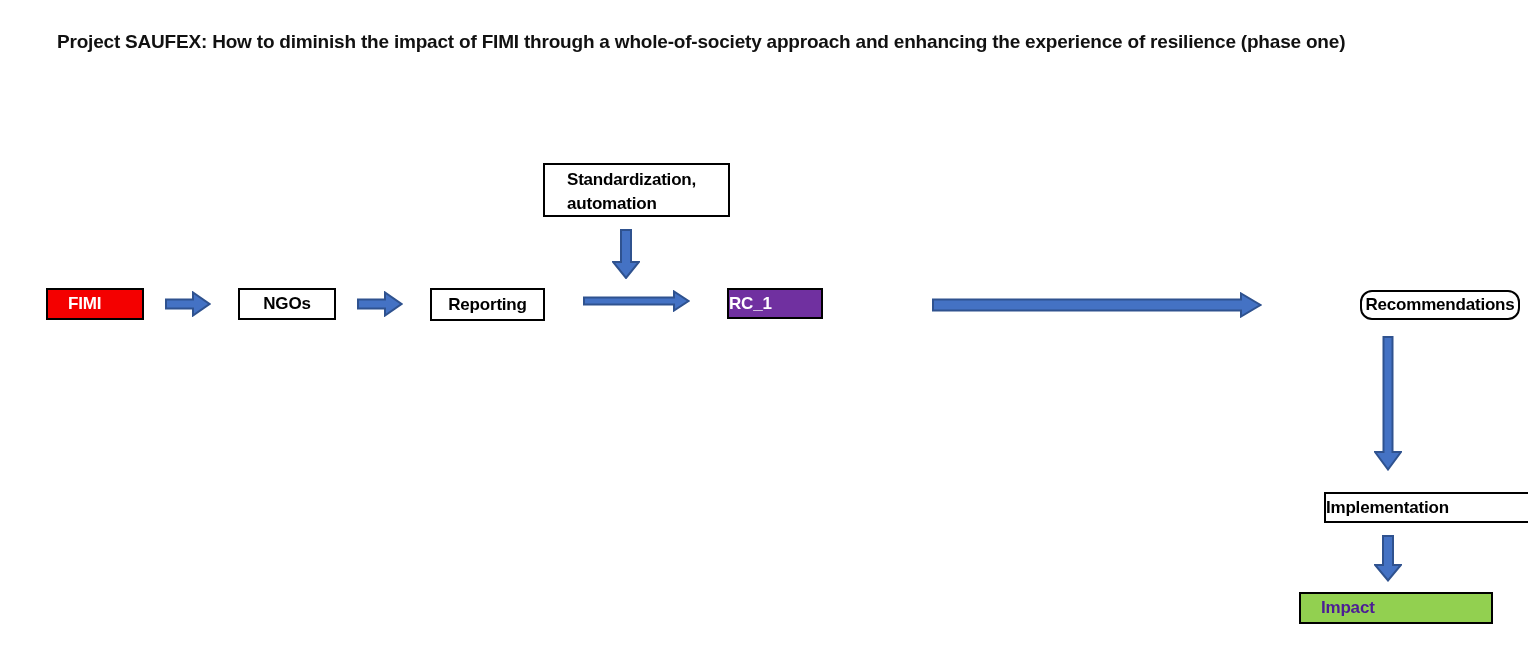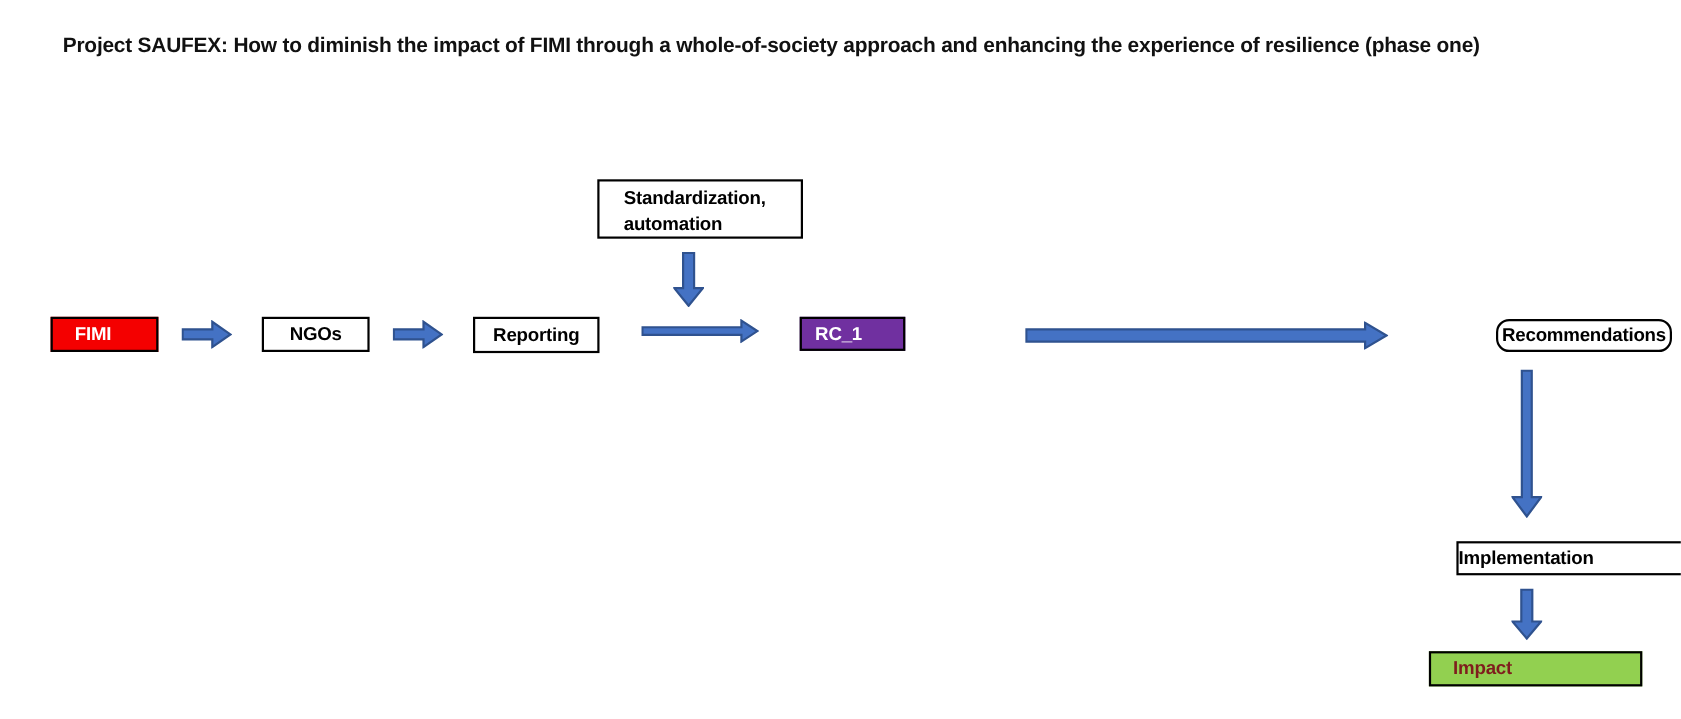--- a/index.html
+++ b/index.html
@@ -30,21 +30,21 @@
     display: flex;
     align-items: center;
     white-space: nowrap;
     letter-spacing: -0.2px;
   }
   .node--center { justify-content: center; }
   .node--left   { justify-content: flex-start; padding-left: 20px; }
   .node--fimi            { left: 46px;   top: 288px; width: 98px;  height: 32px; }
   .node--ngos            { left: 238px;  top: 288px; width: 98px;  height: 32px; }
   .node--reporting       { left: 430px;  top: 288px; width: 115px; height: 33px; }
-  .node--rc1             { left: 727px;  top: 288px; width: 96px;  height: 31px; padding-left: 12px; }
+  .node--rc1             { left: 727px;  top: 288px; width: 96px;  height: 31px; }
   .node--standardization {
     left: 543px; top: 163px; width: 187px; height: 54px;
     display: block; padding: 3px 0 0 22px; line-height: 24px;
   }
   .node--recommendations { left: 1360px; top: 290px; width: 160px; height: 30px; border-radius: 12px; }
   .node--implementation  { left: 1300px; top: 492px; width: 226px; height: 31px; padding-left: 0; margin-left: 24px; }
   .node--impact          { left: 1299px; top: 592px; width: 194px; height: 32px; }
   .arrow { position: absolute; }
   .arrow svg { display: block; }
   .arrow--1 { left: 165px;  top: 291px; }
@@ -114,15 +114,15 @@
   </div>
 
   <div class="node node--implementation">Implementation</div>
 
   <div class="arrow arrow--7">
     <svg width="28" height="47" viewBox="0 0 28 47">
       <polygon points="9,1 19,1 19,30 27,30 14,45.5 1,30 9,30" stroke-width="2" stroke="#2f528f" fill="#4472c4"></polygon>
     </svg>
   </div>
 
-  <div class="node node--impact node--left" style="background-color: rgb(146, 208, 80); color: #7f1d1d;">Impact</div>
+  <div class="node node--impact node--left" style="background-color: rgb(146, 208, 80); color: #4c1d95;">Impact</div>
 
 </div>
 
 </body></html>

